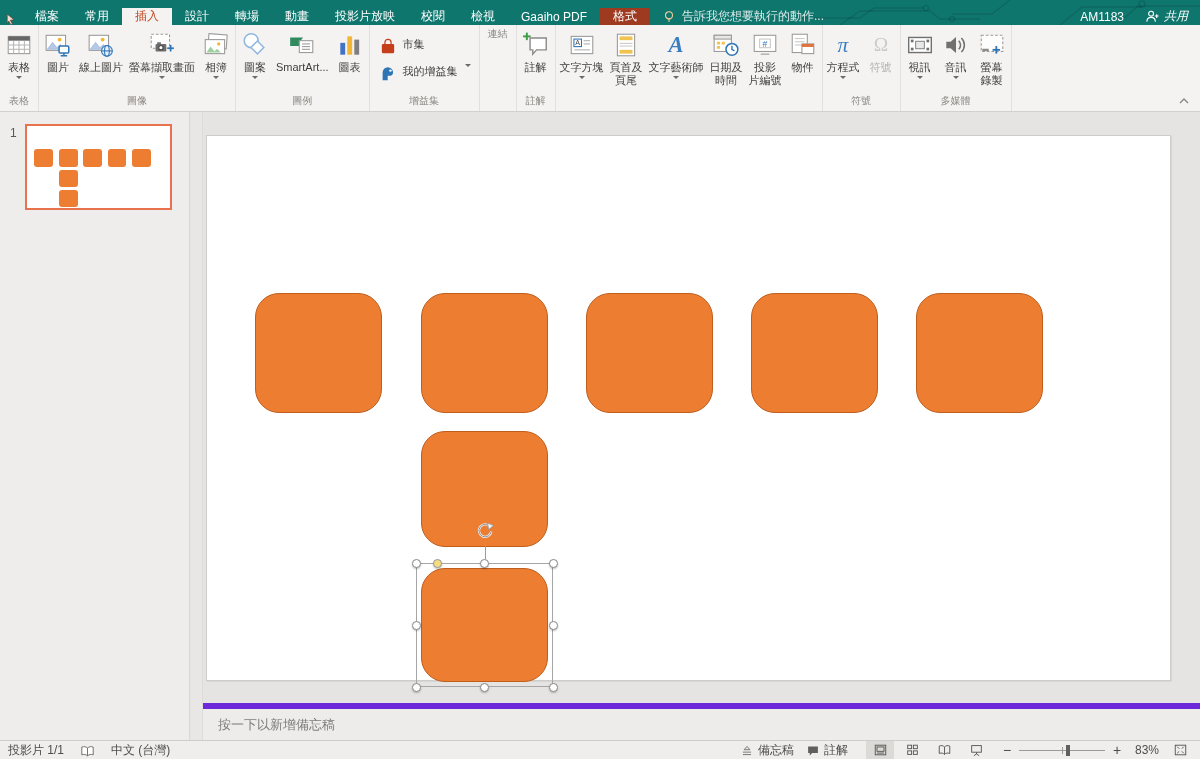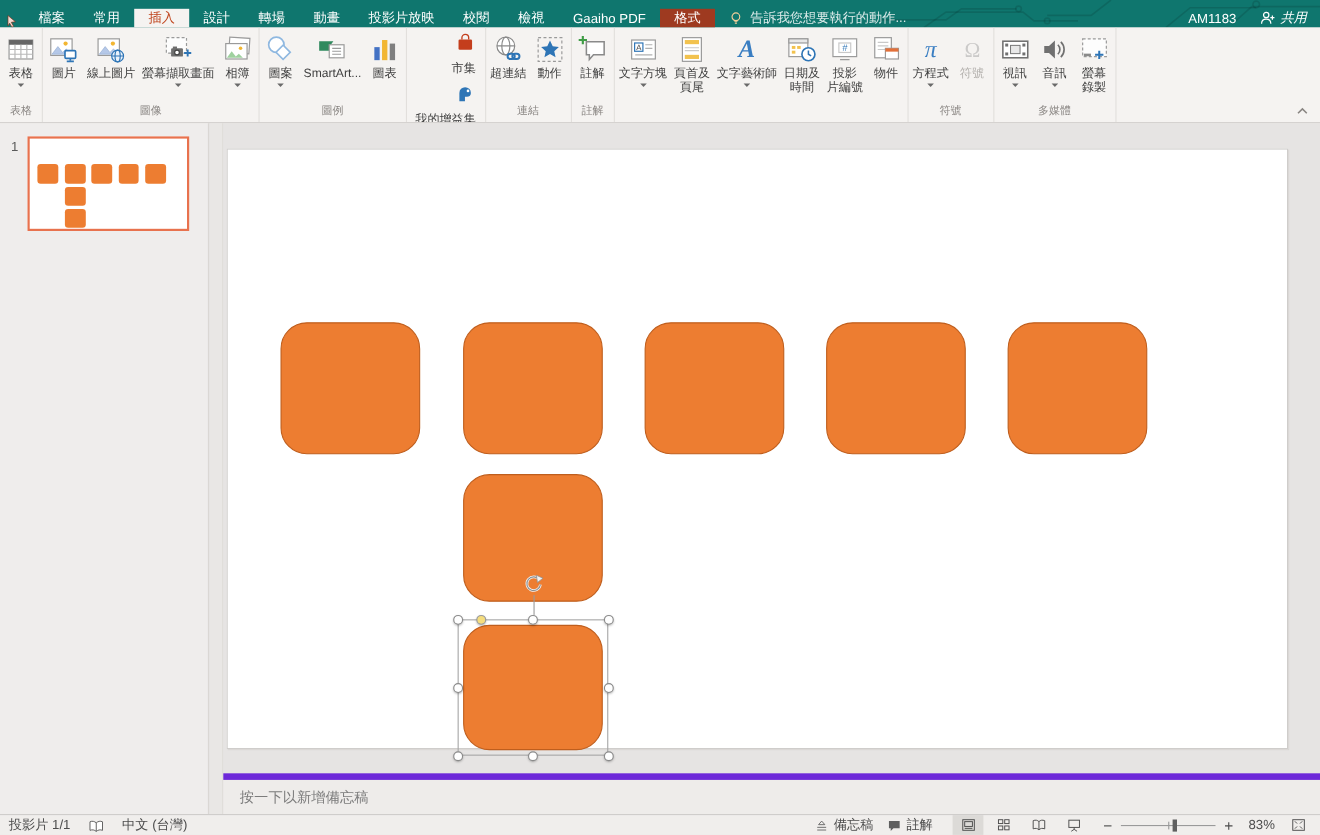--- a/index.html
+++ b/index.html
@@ -25,21 +25,21 @@
   .rib-buttons { flex:1; display:flex; align-items:flex-start; padding:0 1px; }
   .rib-label { text-align:center; font-size:10px; color:#8a8683; padding:0 8px 3px; white-space:nowrap; }
   .rbtn { display:flex; flex-direction:column; align-items:center; min-width:36px; padding:2px 3px 0; font-size:11px; color:#3f3f3f; text-align:center; cursor:default; }
   .rbtn .ric { height:32px; display:flex; align-items:center; justify-content:center; }
   .rbtn .rline { line-height:13px; white-space:nowrap; }
   .caret { display:inline-block; width:0; height:0; border-left:3px solid transparent; border-right:3px solid transparent; border-top:3.5px solid #6a6a6a; vertical-align:middle; margin-left:2px; }
   .caret.own { margin:2px 0 0 0; }
   .rbtn.disabled { color:#b3b0ad; }
   .rbtn.disabled svg { opacity:.45; }
   .stack { display:flex; flex-direction:column; justify-content:center; gap:7px; padding:2px 8px; flex:1; }
-  .srow { display:flex; align-items:flex-end; gap:5px; font-size:11px; color:#3f3f3f; white-space:nowrap; cursor:default;flex-direction:column; }
+  .srow { display:flex; align-items:flex-start; gap:5px; font-size:11px; color:#3f3f3f; white-space:nowrap; cursor:default; }
   .collapse-btn { position:absolute; right:9px; top:94px; width:14px; height:14px; display:flex; align-items:center; justify-content:center; color:#8a8683; z-index:3; cursor:default; }
 
   
   .slidepanel { position:absolute; left:0; top:112px; width:190px; height:628px; background:#efedec; border-right:1px solid #dad7d4; }
   .panel-strip { position:absolute; left:191px; top:112px; width:12px; height:628px; background:#e9e7e5; border-right:1px solid #dedbd8; }
   .thumb-num { position:absolute; left:10px; top:14px; font-size:12px; color:#5a5a5a; }
   .thumb { position:absolute; left:25px; top:12px; width:147px; height:86px; background:#fff; border:2px solid #e8724e; }
   .mini-shape { position:absolute; background:#ED7D31; border-radius:3px; }
 
   
@@ -267,45 +267,20 @@
                 <circle cx="16.2" cy="8.6" r="1.6" fill="#fff"></circle>
               </svg>
             </span>
             <span>我的增益集</span>
             <span class="caret"></span>
           </div>
         </div>
         <div class="rib-label">增益集</div>
       </div>
       <div class="rib-group">
-        <div class="rib-buttons">
-          <div class="rbtn">
-            <div class="ric">
-              <svg width="28" height="28" viewBox="0 0 26 26">
-                <circle cx="11" cy="10" r="7.5" fill="#fff" stroke="#8a8a8a"></circle>
-                <ellipse cx="11" cy="10" rx="3.4" ry="7.5" fill="none" stroke="#8a8a8a"></ellipse>
-                <line x1="3.5" y1="10" x2="18.5" y2="10" stroke="#8a8a8a"></line>
-                <g fill="none" stroke="#2e75b6" stroke-width="1.7">
-                  <rect x="12.5" y="16.5" width="6" height="4.5" rx="2.2"></rect>
-                  <rect x="16.5" y="16.5" width="6" height="4.5" rx="2.2"></rect>
-                </g>
-              </svg>
-            </div>
-            <div class="rline">超連結</div>
-          </div>
-          <div class="rbtn">
-            <div class="ric">
-              <svg width="28" height="28" viewBox="0 0 26 26">
-                <rect x="3" y="3" width="20" height="20" fill="none" stroke="#9a9a9a" stroke-dasharray="2.5 2"></rect>
-                <path d="M13 5.5 l2.3 4.8 5.2.6 -3.9 3.5 1.1 5.2 -4.7-2.7 -4.7 2.7 1.1-5.2 -3.9-3.5 5.2-.6 z" fill="#2e75b6"></path>
-              </svg>
-            </div>
-            <div class="rline">動作</div>
-          </div>
-        </div>
         <div class="rib-label">連結</div>
       </div>
       <div class="rib-group">
         <div class="rib-buttons">
           <div class="rbtn">
             <div class="ric">
               <svg width="28" height="28" viewBox="0 0 26 26">
                 <path d="M7.5 6.5 h15 v11 h-9 l-3.5 4 v-4 h-2.5 z" fill="#fff" stroke="#8a8a8a" stroke-width="1.3"></path>
                 <g stroke="#3f9c46" stroke-width="1.8">
                   <line x1="4.5" y1="1.5" x2="4.5" y2="8.5"></line>

